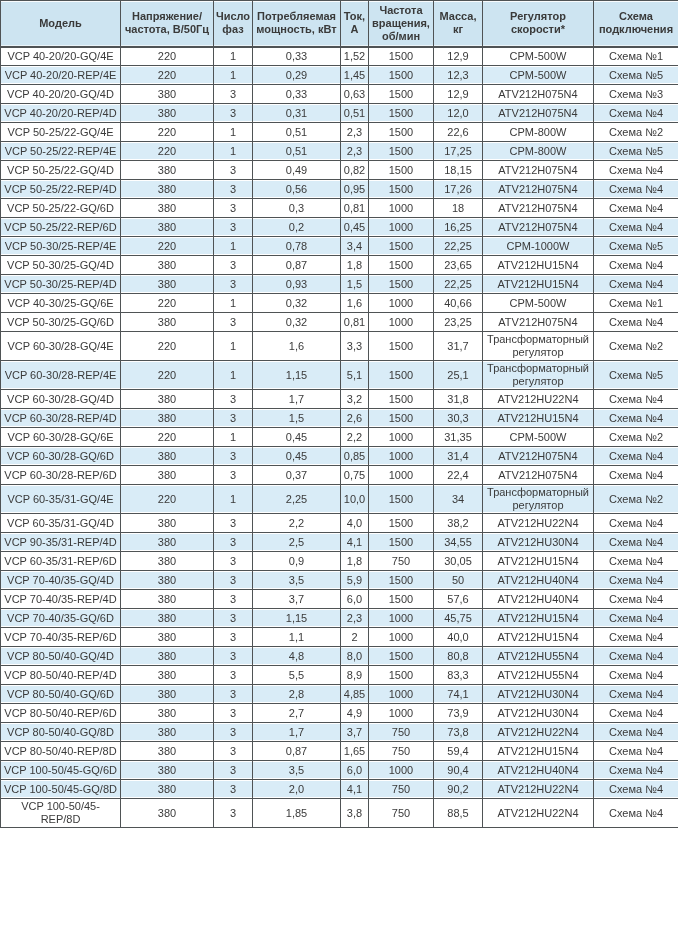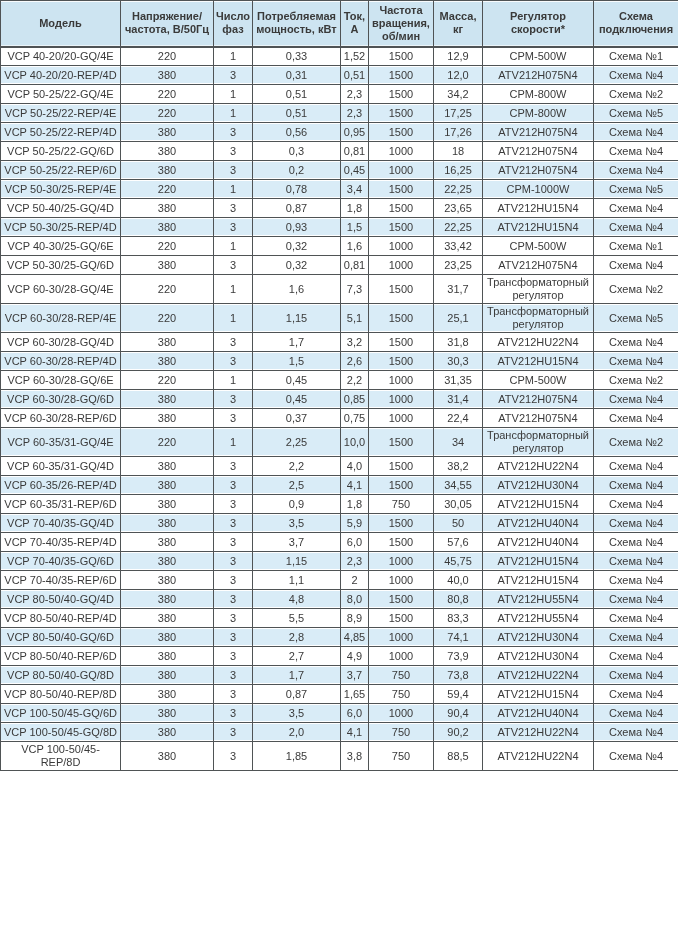--- a/index.html
+++ b/index.html
@@ -74,52 +74,85 @@
         <td>220</td>
         <td>1</td>
         <td>0,33</td>
         <td>1,52</td>
         <td>1500</td>
         <td>12,9</td>
         <td>CPM-500W</td>
         <td>Схема №1</td>
       </tr>
       <tr class="shaded">
+        <td>VCP 40-20/20-REP/4E</td>
+        <td>220</td>
+        <td>1</td>
+        <td>0,29</td>
+        <td>1,45</td>
+        <td>1500</td>
+        <td>12,3</td>
+        <td>CPM-500W</td>
+        <td>Схема №5</td>
+      </tr>
+      <tr>
+        <td>VCP 40-20/20-GQ/4D</td>
+        <td>380</td>
+        <td>3</td>
+        <td>0,33</td>
+        <td>0,63</td>
+        <td>1500</td>
+        <td>12,9</td>
+        <td>ATV212H075N4</td>
+        <td>Схема №3</td>
+      </tr>
+      <tr class="shaded">
         <td>VCP 40-20/20-REP/4D</td>
         <td>380</td>
         <td>3</td>
         <td>0,31</td>
         <td>0,51</td>
         <td>1500</td>
         <td>12,0</td>
         <td>ATV212H075N4</td>
         <td>Схема №4</td>
       </tr>
       <tr>
         <td>VCP 50-25/22-GQ/4E</td>
         <td>220</td>
         <td>1</td>
         <td>0,51</td>
         <td>2,3</td>
         <td>1500</td>
-        <td>34,2</td>
+        <td>22,6</td>
         <td>CPM-800W</td>
         <td>Схема №2</td>
       </tr>
       <tr class="shaded">
         <td>VCP 50-25/22-REP/4E</td>
         <td>220</td>
         <td>1</td>
         <td>0,51</td>
         <td>2,3</td>
         <td>1500</td>
         <td>17,25</td>
         <td>CPM-800W</td>
         <td>Схема №5</td>
       </tr>
+      <tr>
+        <td>VCP 50-25/22-GQ/4D</td>
+        <td>380</td>
+        <td>3</td>
+        <td>0,49</td>
+        <td>0,82</td>
+        <td>1500</td>
+        <td>18,15</td>
+        <td>ATV212H075N4</td>
+        <td>Схема №4</td>
+      </tr>
       <tr class="shaded">
         <td>VCP 50-25/22-REP/4D</td>
         <td>380</td>
         <td>3</td>
         <td>0,56</td>
         <td>0,95</td>
         <td>1500</td>
         <td>17,26</td>
         <td>ATV212H075N4</td>
         <td>Схема №4</td>
@@ -151,21 +184,21 @@
         <td>220</td>
         <td>1</td>
         <td>0,78</td>
         <td>3,4</td>
         <td>1500</td>
         <td>22,25</td>
         <td>CPM-1000W</td>
         <td>Схема №5</td>
       </tr>
       <tr>
-        <td>VCP 50-40/25-GQ/4D</td>
+        <td>VCP 50-30/25-GQ/4D</td>
         <td>380</td>
         <td>3</td>
         <td>0,87</td>
         <td>1,8</td>
         <td>1500</td>
         <td>23,65</td>
         <td>ATV212HU15N4</td>
         <td>Схема №4</td>
       </tr>
       <tr class="shaded">
@@ -179,41 +212,41 @@
         <td>ATV212HU15N4</td>
         <td>Схема №4</td>
       </tr>
       <tr>
         <td>VCP 40-30/25-GQ/6E</td>
         <td>220</td>
         <td>1</td>
         <td>0,32</td>
         <td>1,6</td>
         <td>1000</td>
-        <td>33,42</td>
+        <td>40,66</td>
         <td>CPM-500W</td>
         <td>Схема №1</td>
       </tr>
       <tr>
         <td>VCP 50-30/25-GQ/6D</td>
         <td>380</td>
         <td>3</td>
         <td>0,32</td>
         <td>0,81</td>
         <td>1000</td>
         <td>23,25</td>
         <td>ATV212H075N4</td>
         <td>Схема №4</td>
       </tr>
       <tr>
         <td>VCP 60-30/28-GQ/4E</td>
         <td>220</td>
         <td>1</td>
         <td>1,6</td>
-        <td>7,3</td>
+        <td>3,3</td>
         <td>1500</td>
         <td>31,7</td>
         <td>Трансформаторный регулятор</td>
         <td>Схема №2</td>
       </tr>
       <tr class="shaded">
         <td>VCP 60-30/28-REP/4E</td>
         <td>220</td>
         <td>1</td>
         <td>1,15</td>
@@ -294,21 +327,21 @@
         <td>380</td>
         <td>3</td>
         <td>2,2</td>
         <td>4,0</td>
         <td>1500</td>
         <td>38,2</td>
         <td>ATV212HU22N4</td>
         <td>Схема №4</td>
       </tr>
       <tr class="shaded">
-        <td>VCP 60-35/26-REP/4D</td>
+        <td>VCP 90-35/31-REP/4D</td>
         <td>380</td>
         <td>3</td>
         <td>2,5</td>
         <td>4,1</td>
         <td>1500</td>
         <td>34,55</td>
         <td>ATV212HU30N4</td>
         <td>Схема №4</td>
       </tr>
       <tr>

